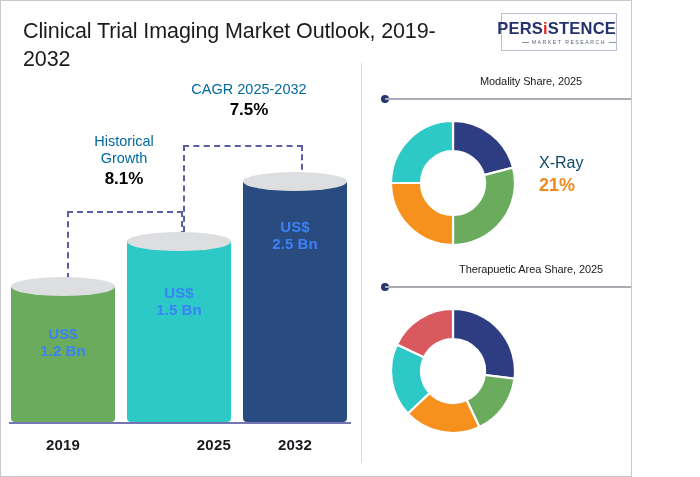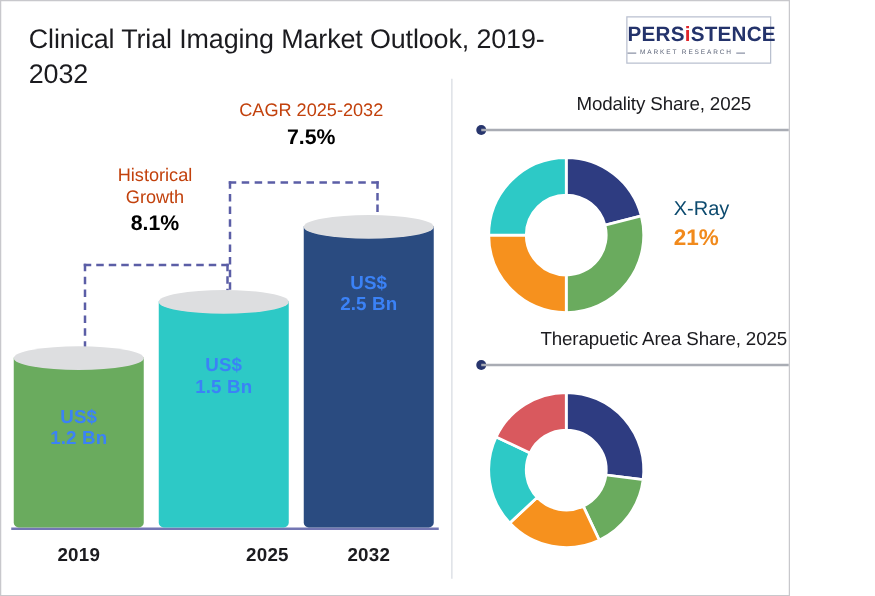--- a/index.html
+++ b/index.html
@@ -30,21 +30,21 @@
     letter-spacing: -0.1px;
   }
   #logo-box {
     position: absolute;
     right: 14px; top: 12px;
     width: 116px; height: 38px;
     border: 1px solid #b9c0cf;
     background: #ffffff;
     display: flex;
     flex-direction: column;
-    align-items: flex-start;
+    align-items: flex-end;
     justify-content: center;
     padding-top: 1px;
   }
   #logo-word {
     font-size: 16.5px;
     font-weight: 700;
     letter-spacing: 0.2px;
     color: #24336b;
     line-height: 1;
     white-space: nowrap;
@@ -123,21 +123,21 @@
   }
 
   
   .callout {
     position: absolute;
     text-align: center;
     line-height: 1.18;
   }
   .callout .cap-txt {
     font-size: 14.5px;
-    color: #c2410c;
+    color: #0369a1;
     font-weight: 400;
     white-space: pre-line;
   }
   .callout .cap-val {
     font-size: 17px;
     color: #000000;
     font-weight: 700;
     margin-top: 2px;
   }
   .bracket { position: absolute; }
@@ -151,21 +151,21 @@
     width: 0;
     border-left: 2px dashed #5b5ea6;
   }
   .bracket .vl { left: 0; }
   .bracket .vr { right: 0; }
 
   
   .panel { position: absolute; left: 372px; width: 316px; }
   .panel-title {
     text-align: center;
-    font-size: 15px;
+    font-size: 11px;
     color: #1b1b1f;
     font-weight: 400;
     letter-spacing: -0.1px;
   }
   .rule-wrap {
     position: relative;
     margin: 8px auto 0;
     width: 300px; height: 8px;
   }
   .rule-wrap .line {

